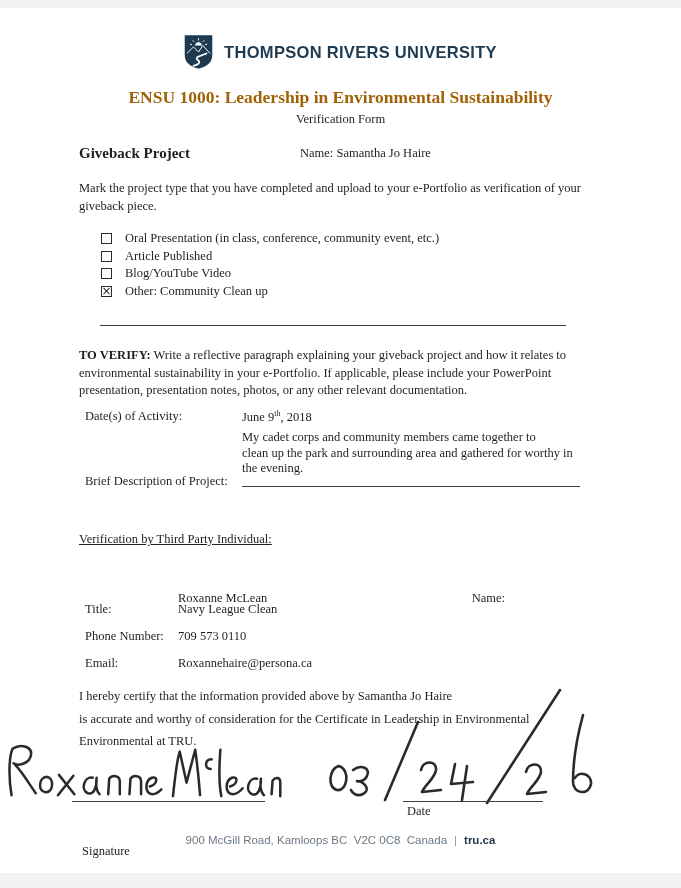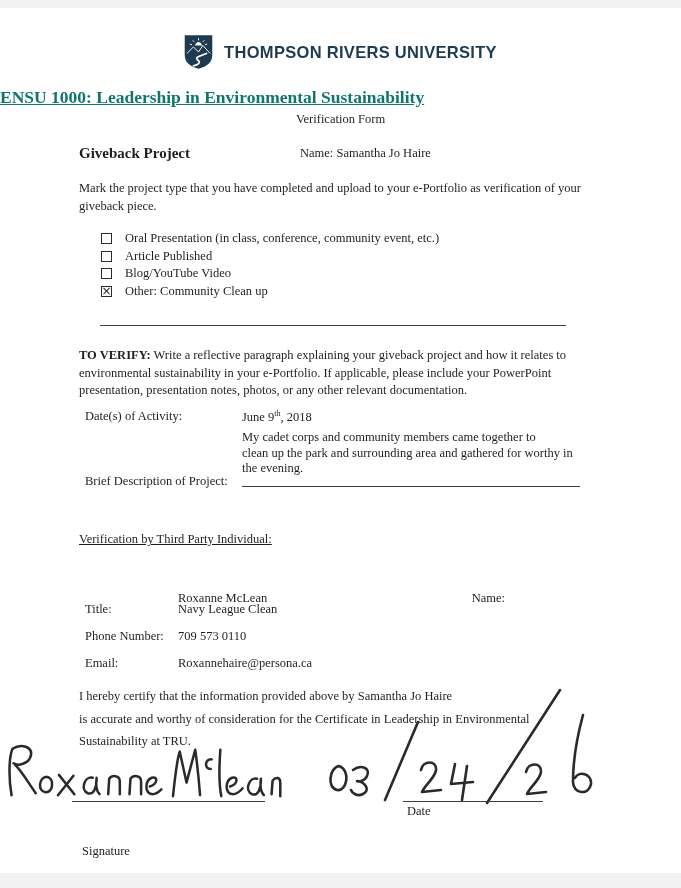--- a/index.html
+++ b/index.html
@@ -14,21 +14,21 @@
   .page {
     position:absolute; top:8px; left:0;
     width:681px; height:865px;
     background:#ffffff;
   }
   .abs { position:absolute; }
 
   
   .logo-row { top:22px; left:0; width:100%; display:flex; justify-content:center; align-items:center; gap:11px; }
   .logo-text { font-family:"Liberation Sans", sans-serif; font-weight:700; font-size:16.5px; letter-spacing:0.3px; color:#1e3a50; }
-  .doc-title { top:79px; left:0; width:100%; text-align:left; font-size:17.5px; font-weight:700; color:#0f766e;text-decoration:underline; }
+  .doc-title { top:79px; left:0; width:100%; text-align:center; font-size:17.5px; font-weight:700; color:#a16207; }
   .doc-subtitle { top:104px; left:0; width:100%; text-align:center; font-size:12.5px; }
 
   
   .giveback-row { top:136px; left:79px; width:528px; height:22px; }
   .giveback-title { font-size:15px; font-weight:700; }
   .giveback-name { position:absolute; left:221px; top:2px; font-size:12.5px; }
   .intro { top:171px; left:79px; width:528px; font-size:12.5px; line-height:18px; }
 
   .options { top:222px; left:101px; width:500px; }
   .opt-row { display:flex; align-items:center; height:17.5px; }
@@ -157,21 +157,21 @@
     </div>
     <div class="tp-row tp-r3">
       <span>Email:</span>
       <span class="val">Roxannehaire@persona.ca</span>
     </div>
   </div>
 
   <div class="abs certify">
     <span>I hereby certify that the information provided above by Samantha Jo Haire</span>
     <span>is accurate and worthy of consideration for the Certificate in Leadership in Environmental</span>
-    <span>Sustainability at TRU.</span>
+    <span>Environmental at TRU.</span>
   </div>
 
   <svg class="abs sig-svg" viewBox="0 0 285 60" aria-label="Roxanne McLean">
     <g class="hand">
       <path d="M6,55 C3,38 3,16 7,7 C16,1 28,5 26,14 C24,23 12,25 8,22"></path>
       <path d="M10,24 C17,31 24,43 31,53"></path>
       <path d="M42,36 C34,37 33,51 41,52 C49,53 51,37 42,36"></path>
       <path d="M55,34 L71,54 M70,35 L54,55"></path>
       <path d="M90,37 C81,35 77,50 85,53 C91,55 94,47 94,39 M94,37 C93,44 93,50 97,54"></path>
       <path d="M106,54 L107,38 C110,34 118,34 118,41 L118,54"></path>
@@ -197,14 +197,17 @@
       <path d="M211,90 C213,80 227,80 226,90 C225,98 215,105 212,112 L231,110"></path>
       <path d="M268,33 C262,55 258,80 258,100 C258,112 274,114 276,102 C277,92 264,88 260,96"></path>
     </g>
   </svg>
 
   <div class="abs rule sig-line"></div>
   <span class="abs sig-label">Signature</span>
   <div class="abs rule date-line"></div>
   <span class="abs date-label">Date</span>
 
+  <div class="abs footer">
+    <span class="addr">900 McGill Road, Kamloops BC  V2C 0C8  Canada</span><span class="sep">|</span><span class="site">tru.ca</span>
+  </div>
 
 </div>
 
 </body></html>

